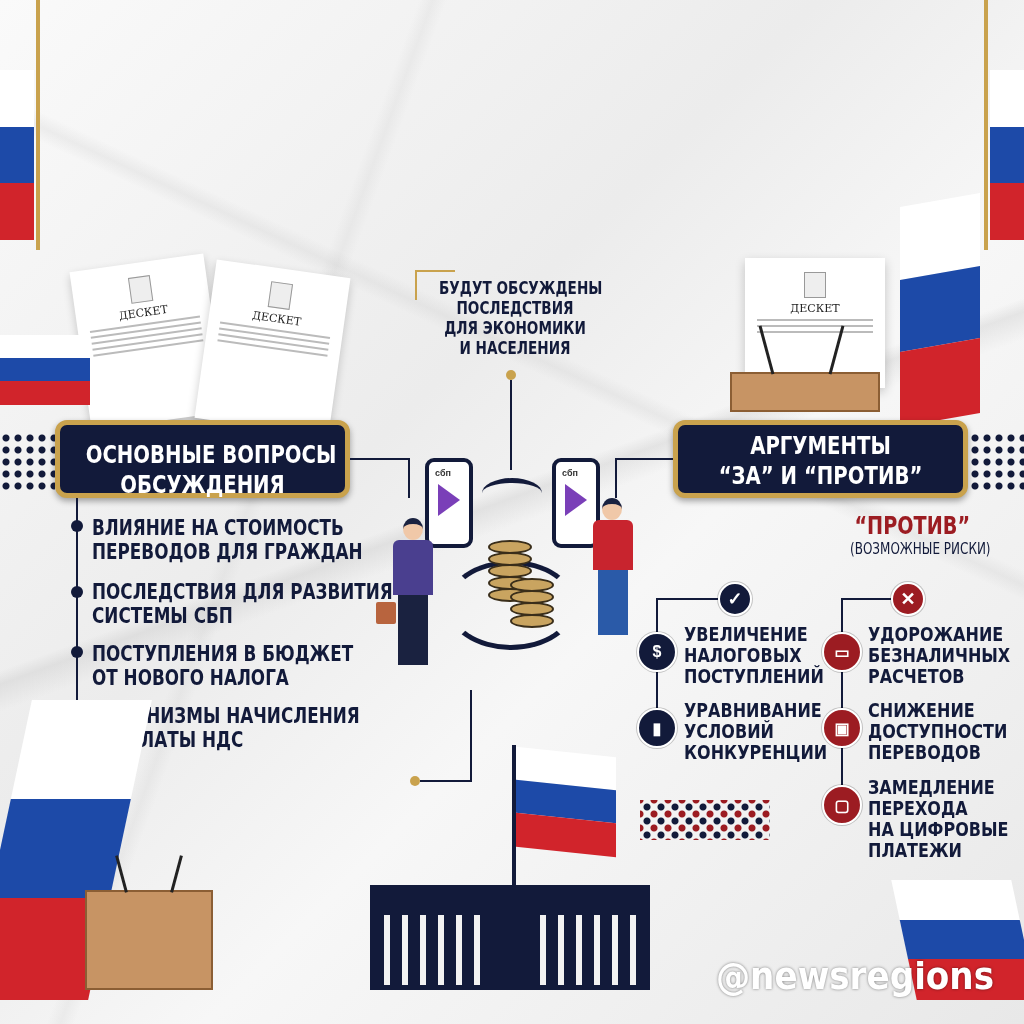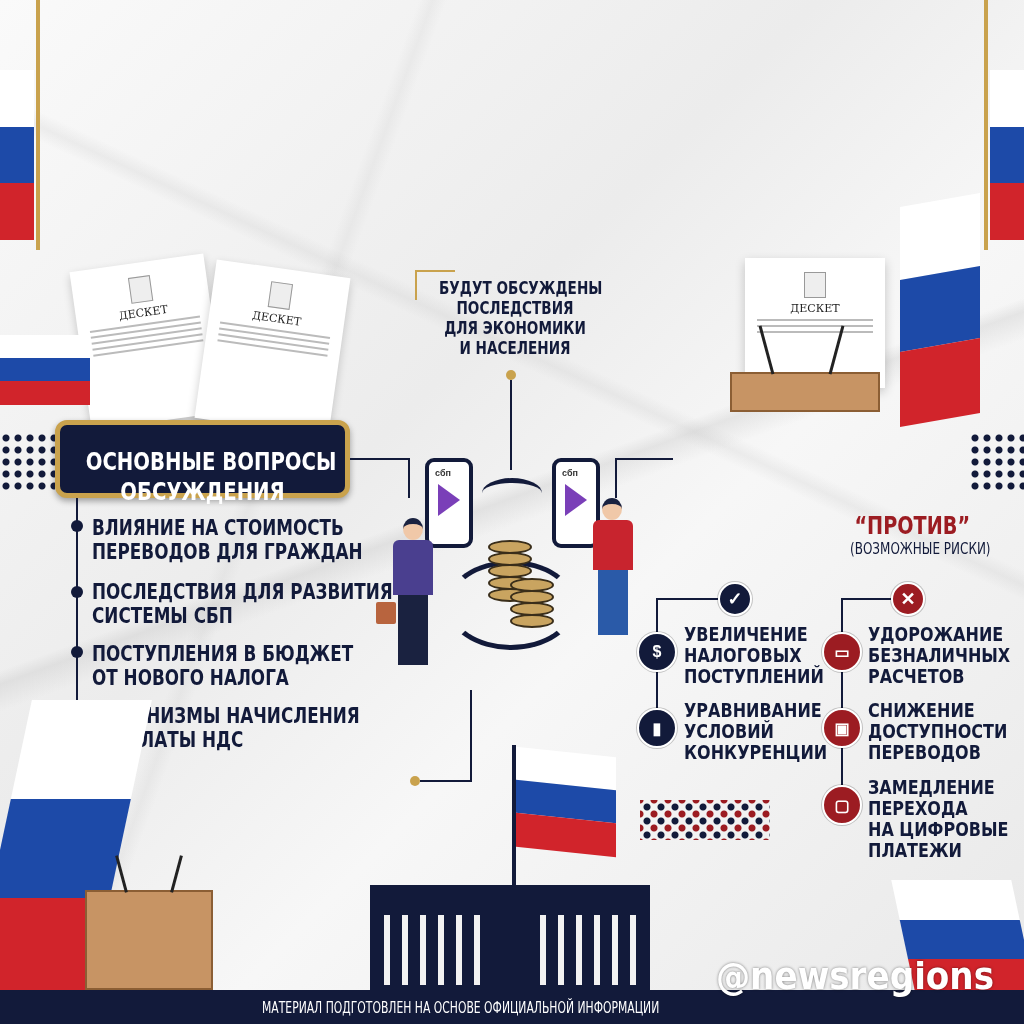--- a/index.html
+++ b/index.html
@@ -126,21 +126,21 @@
   <div style="position:absolute;left:420px;top:278px;width:190px;text-align:center;">
     <div class="cond" style="transform-origin:center top;font-size:17px;line-height:20px;">БУДУТ ОБСУЖДЕНЫ</div>
     <div class="cond" style="transform-origin:center top;font-size:17px;line-height:20px;">ПОСЛЕДСТВИЯ</div>
     <div class="cond" style="transform-origin:center top;font-size:17px;line-height:20px;">ДЛЯ ЭКОНОМИКИ</div>
     <div class="cond" style="transform-origin:center top;font-size:17px;line-height:20px;">И НАСЕЛЕНИЯ</div>
   </div>
   <div style="position:absolute;left:415px;top:270px;width:40px;height:30px;border-left:2px solid #c9a24d;border-top:2px solid #c9a24d;"></div>
   <div class="bullet" style="left:506px;top:370px;background:#c9a24d;width:10px;height:10px;"></div>
   <div class="vline" style="left:510px;top:380px;height:90px;"></div>
 
-  <div class="pill" style="left:55px;top:420px;width:295px;height:78px;padding-top:22px;font-size:24px;line-height:30px;">
+  <div class="pill" style="left:55px;top:420px;width:295px;height:78px;padding-top:15px;font-size:24px;line-height:30px;">
     <span>ОСНОВНЫЕ ВОПРОСЫ</span>
     <span>ОБСУЖДЕНИЯ</span>
   </div>
   <div class="hline" style="left:350px;top:458px;width:58px;"></div>
   <div class="vline" style="left:408px;top:458px;height:40px;"></div>
 
   <div class="vline" style="left:76px;top:498px;height:215px;"></div>
   <div class="bullet" style="left:71px;top:520px;"></div>
   <div class="bullet" style="left:71px;top:586px;"></div>
   <div class="bullet" style="left:71px;top:646px;"></div>
@@ -223,20 +223,24 @@
       <div class="col" style="left:260px"></div>
   </div>
 
   <div style="position:absolute;left:640px;top:800px;width:130px;height:40px;
     background: radial-gradient(circle, #121a3a 3px, transparent 4px) 0 0/14px 14px, radial-gradient(circle, #9c1c22 3px, transparent 4px) 7px 7px/14px 14px;"></div>
   <div style="position:absolute;left:0;top:432px;width:55px;height:60px;
     background: radial-gradient(circle, #121a3a 3px, transparent 4px) 0 0/12px 12px;"></div>
   <div style="position:absolute;right:0;top:432px;width:55px;height:60px;
     background: radial-gradient(circle, #121a3a 3px, transparent 4px) 0 0/12px 12px;"></div>
 
+  <div class="pill" style="left:673px;top:420px;width:295px;height:78px;padding-top:6px;font-size:24px;line-height:30px;">
+    <span>АРГУМЕНТЫ</span>
+    <span>“ЗА” И “ПРОТИВ”</span>
+  </div>
   <div class="hline" style="left:615px;top:458px;width:58px;"></div>
   <div class="vline" style="left:615px;top:458px;height:40px;"></div>
 
   <div class="circ navy-bg" style="left:718px;top:582px;">✓</div>
   <div class="hline" style="left:656px;top:598px;width:62px;"></div>
   <div class="vline" style="left:656px;top:598px;height:140px;"></div>
   <div class="circ navy-bg icon-lg" style="left:637px;top:632px;">$</div>
   <div class="circ navy-bg icon-lg" style="left:637px;top:708px;">▮</div>
   <div class="cond" style="position:absolute;left:684px;top:624px;font-size:20px;line-height:21px;">
     <div>УВЕЛИЧЕНИЕ</div>
@@ -283,17 +287,14 @@
   </div>
   <div class="podium" style="left:85px;top:890px;width:128px;height:100px;"></div>
   <div style="position:absolute;left:120px;top:855px;width:3px;height:38px;background:#222;transform:rotate(-15deg);"></div>
   <div style="position:absolute;left:175px;top:855px;width:3px;height:38px;background:#222;transform:rotate(15deg);"></div>
   <div style="position:absolute;right:0;top:880px;width:120px;height:120px;transform:skewX(12deg);">
     <div style="height:33%;background:#fff;"></div>
       <div style="height:33%;background:#1d4aa8;"></div>
       <div style="height:34%;background:#d1242b;"></div>
   </div>
 
-  <div class="footer">
-    <div class="txt">МАТЕРИАЛ ПОДГОТОВЛЕН НА ОСНОВЕ ОФИЦИАЛЬНОЙ ИНФОРМАЦИИ</div>
-  </div>
   <div class="watermark">@newsregions</div>
 </div>
 
 </body></html>

